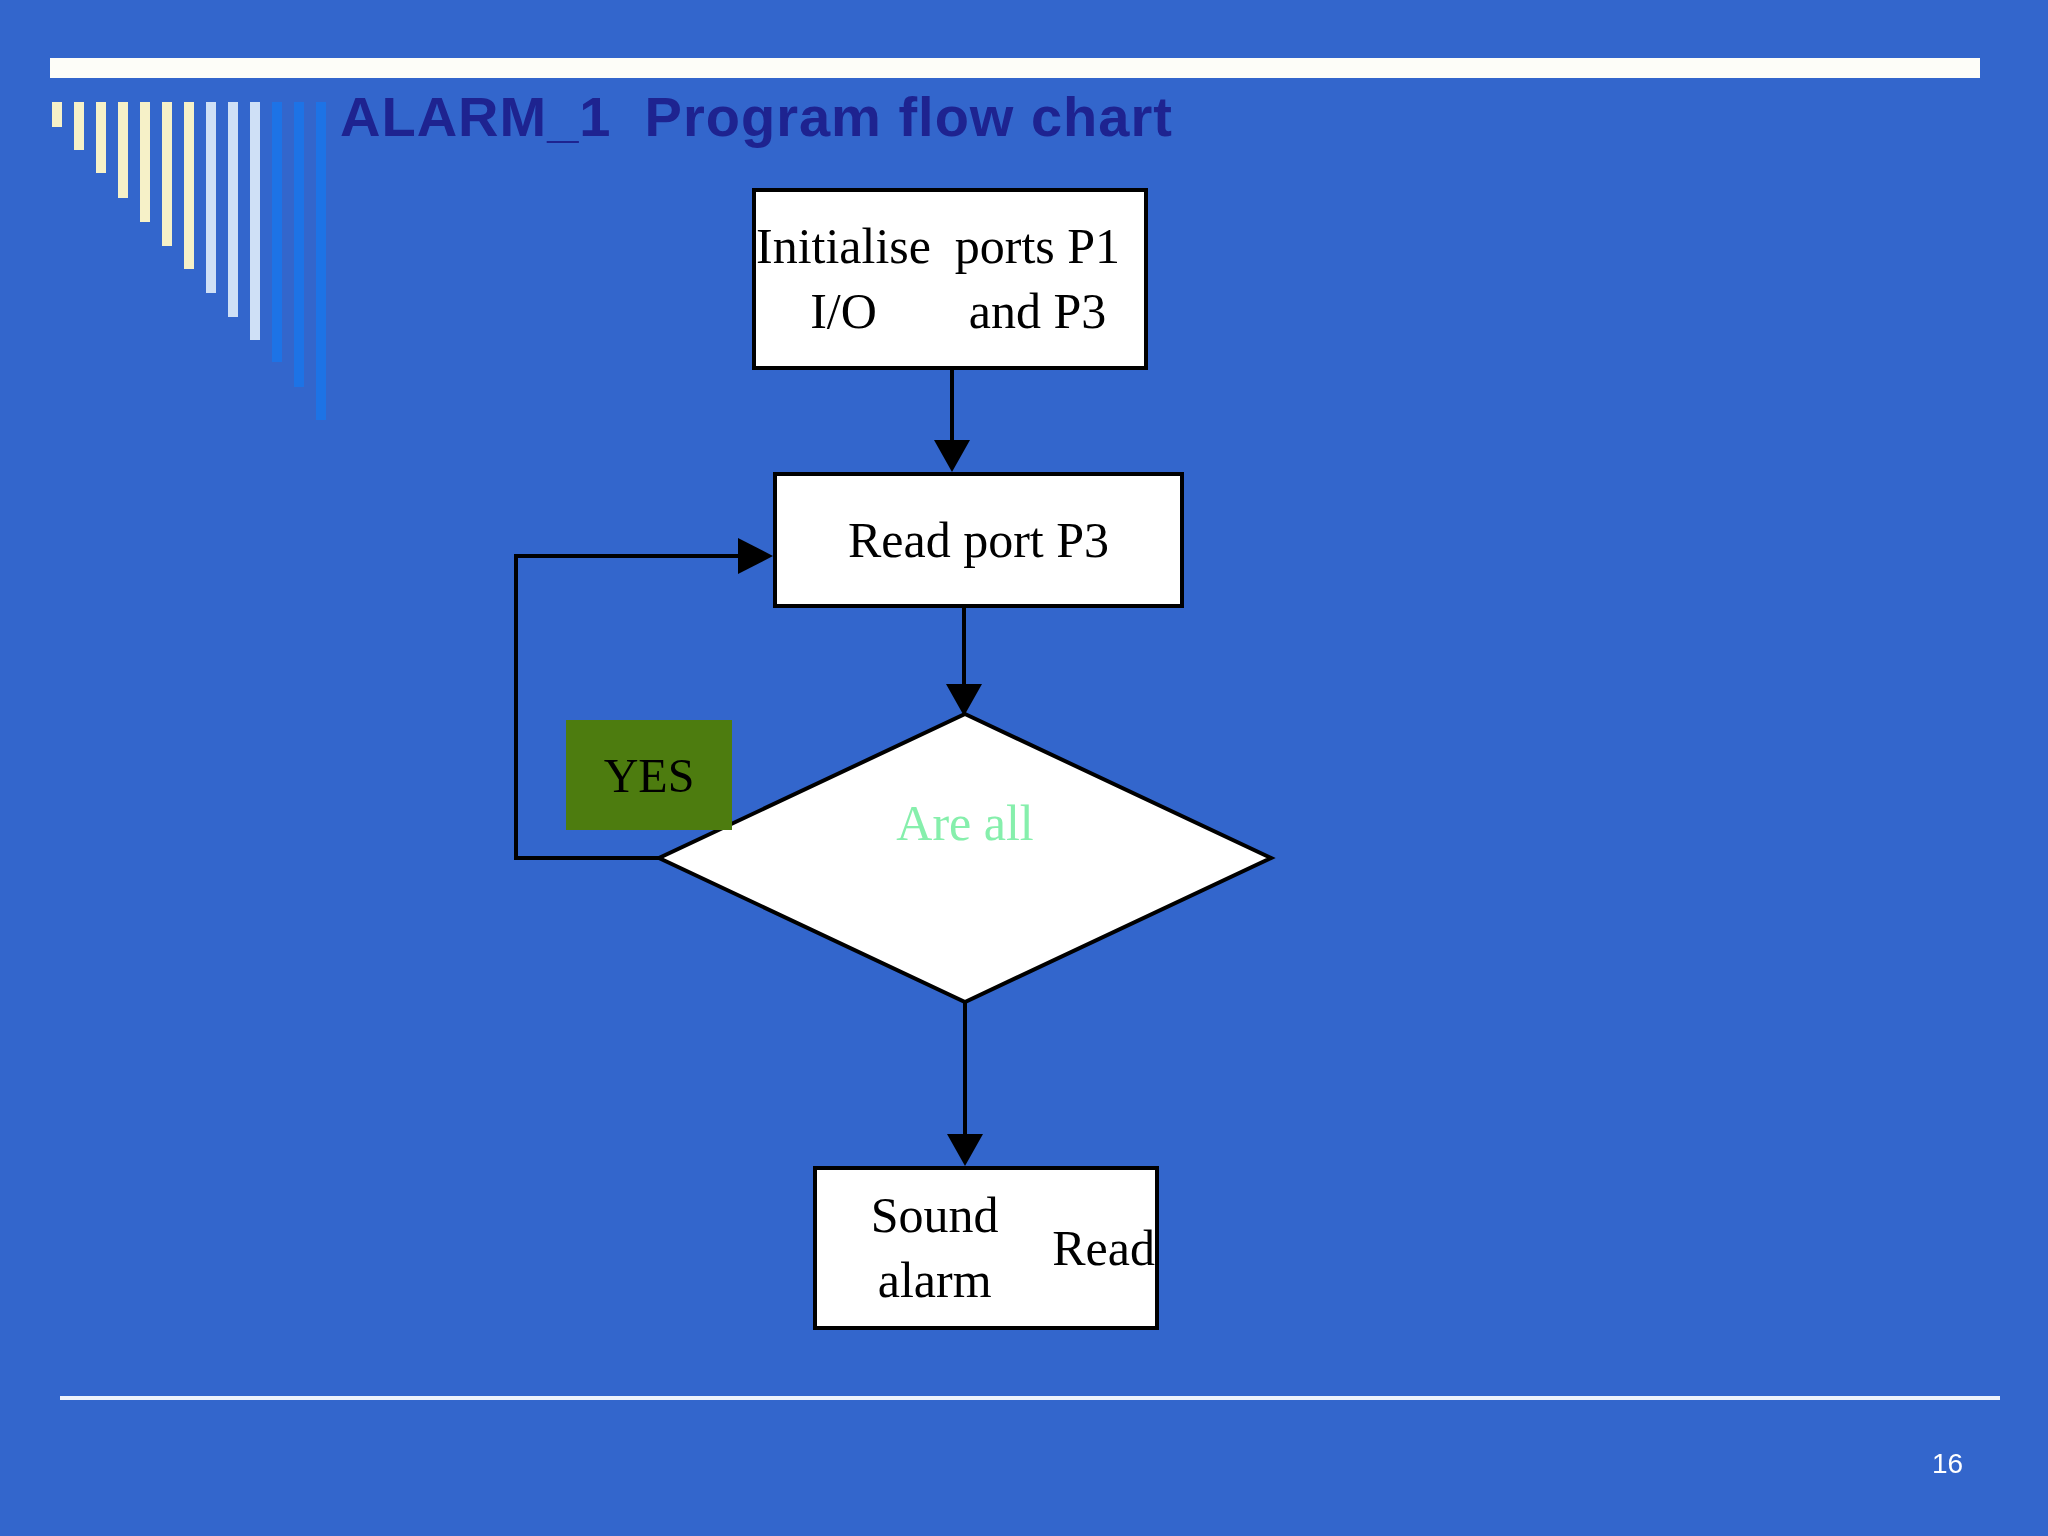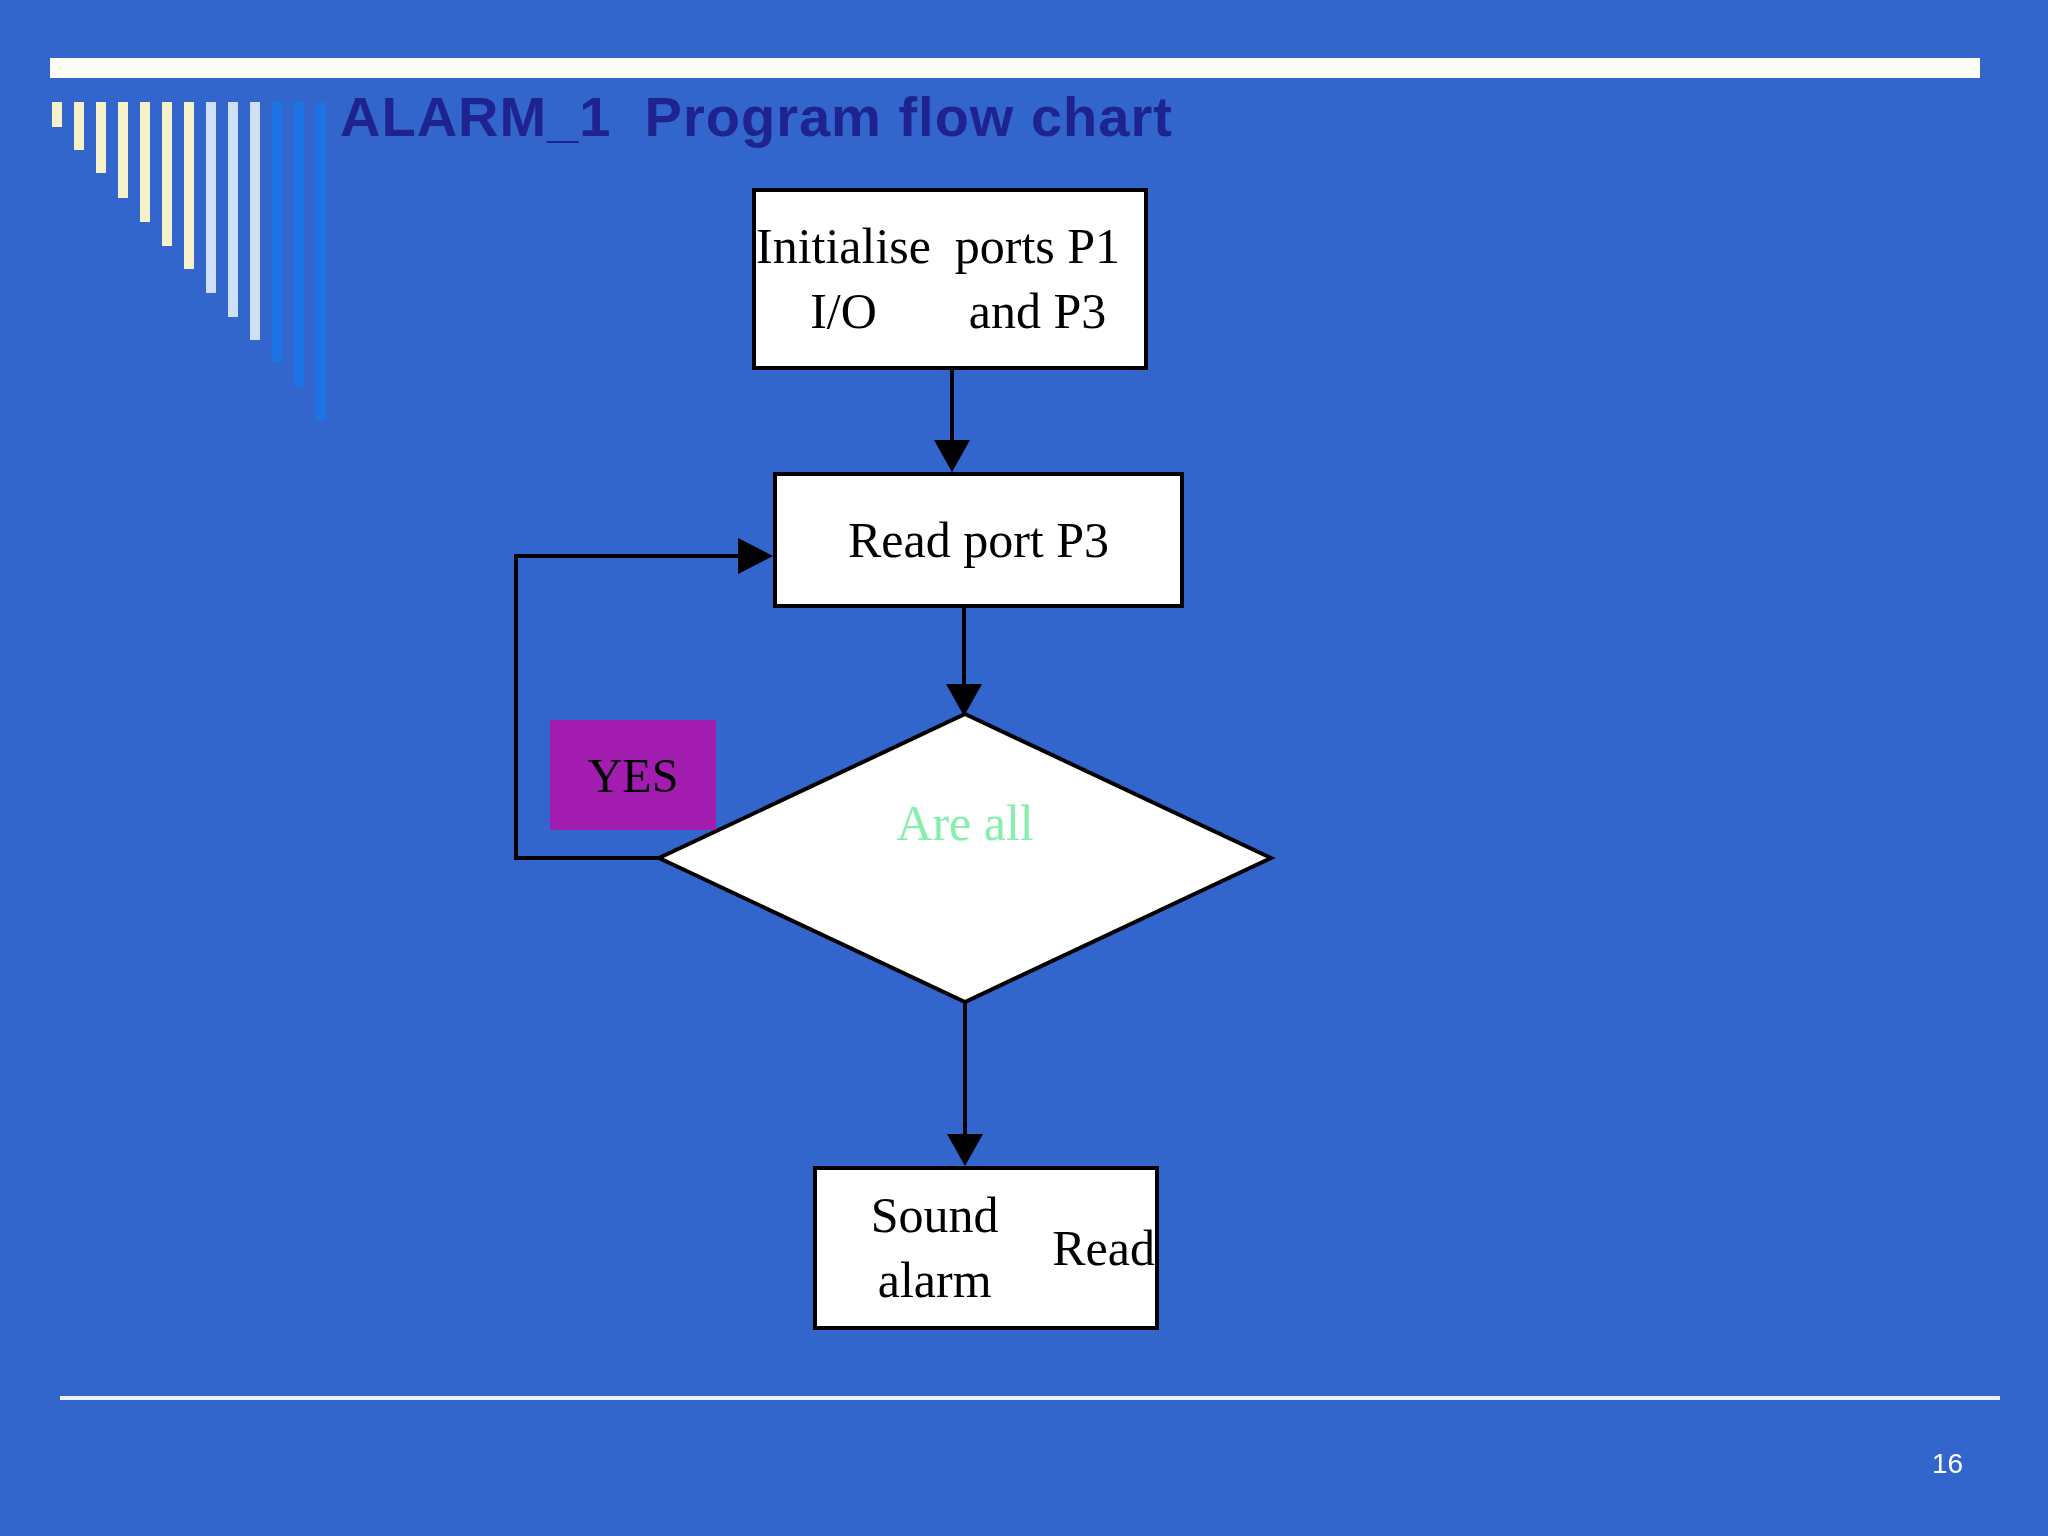--- a/index.html
+++ b/index.html
@@ -39,23 +39,23 @@
     align-items:center;justify-content:center;
     font-size:50px;color:#000;
     line-height:1.3;
     text-align:center;
   }
   .node-init{left:752px;top:188px;width:396px;height:182px;}
   .node-read{left:773px;top:472px;width:411px;height:136px;}
   .node-alarm{left:777px;top:1166px;width:346px;height:164px;margin-left:36px;}
   .flow-label{
     position:absolute;
-    background:#a21caf;
+    background:#4d7c0f;
     display:flex;align-items:center;justify-content:center;
-    font-size:48px;color:#000;
+    font-size:48px;color:#000;margin-left:16px;
   }
   .label-yes{left:550px;top:720px;width:166px;height:110px;}
   .label-no{left:995px;top:1002px;width:150px;height:104px;}
   .connectors{
     position:absolute;left:0;top:0;width:2048px;height:1536px;
     pointer-events:none;
   }
   .diamond-text{
     position:absolute;left:765px;top:790px;width:400px;
     text-align:center;font-size:50px;color:#86efac;line-height:1.35;

